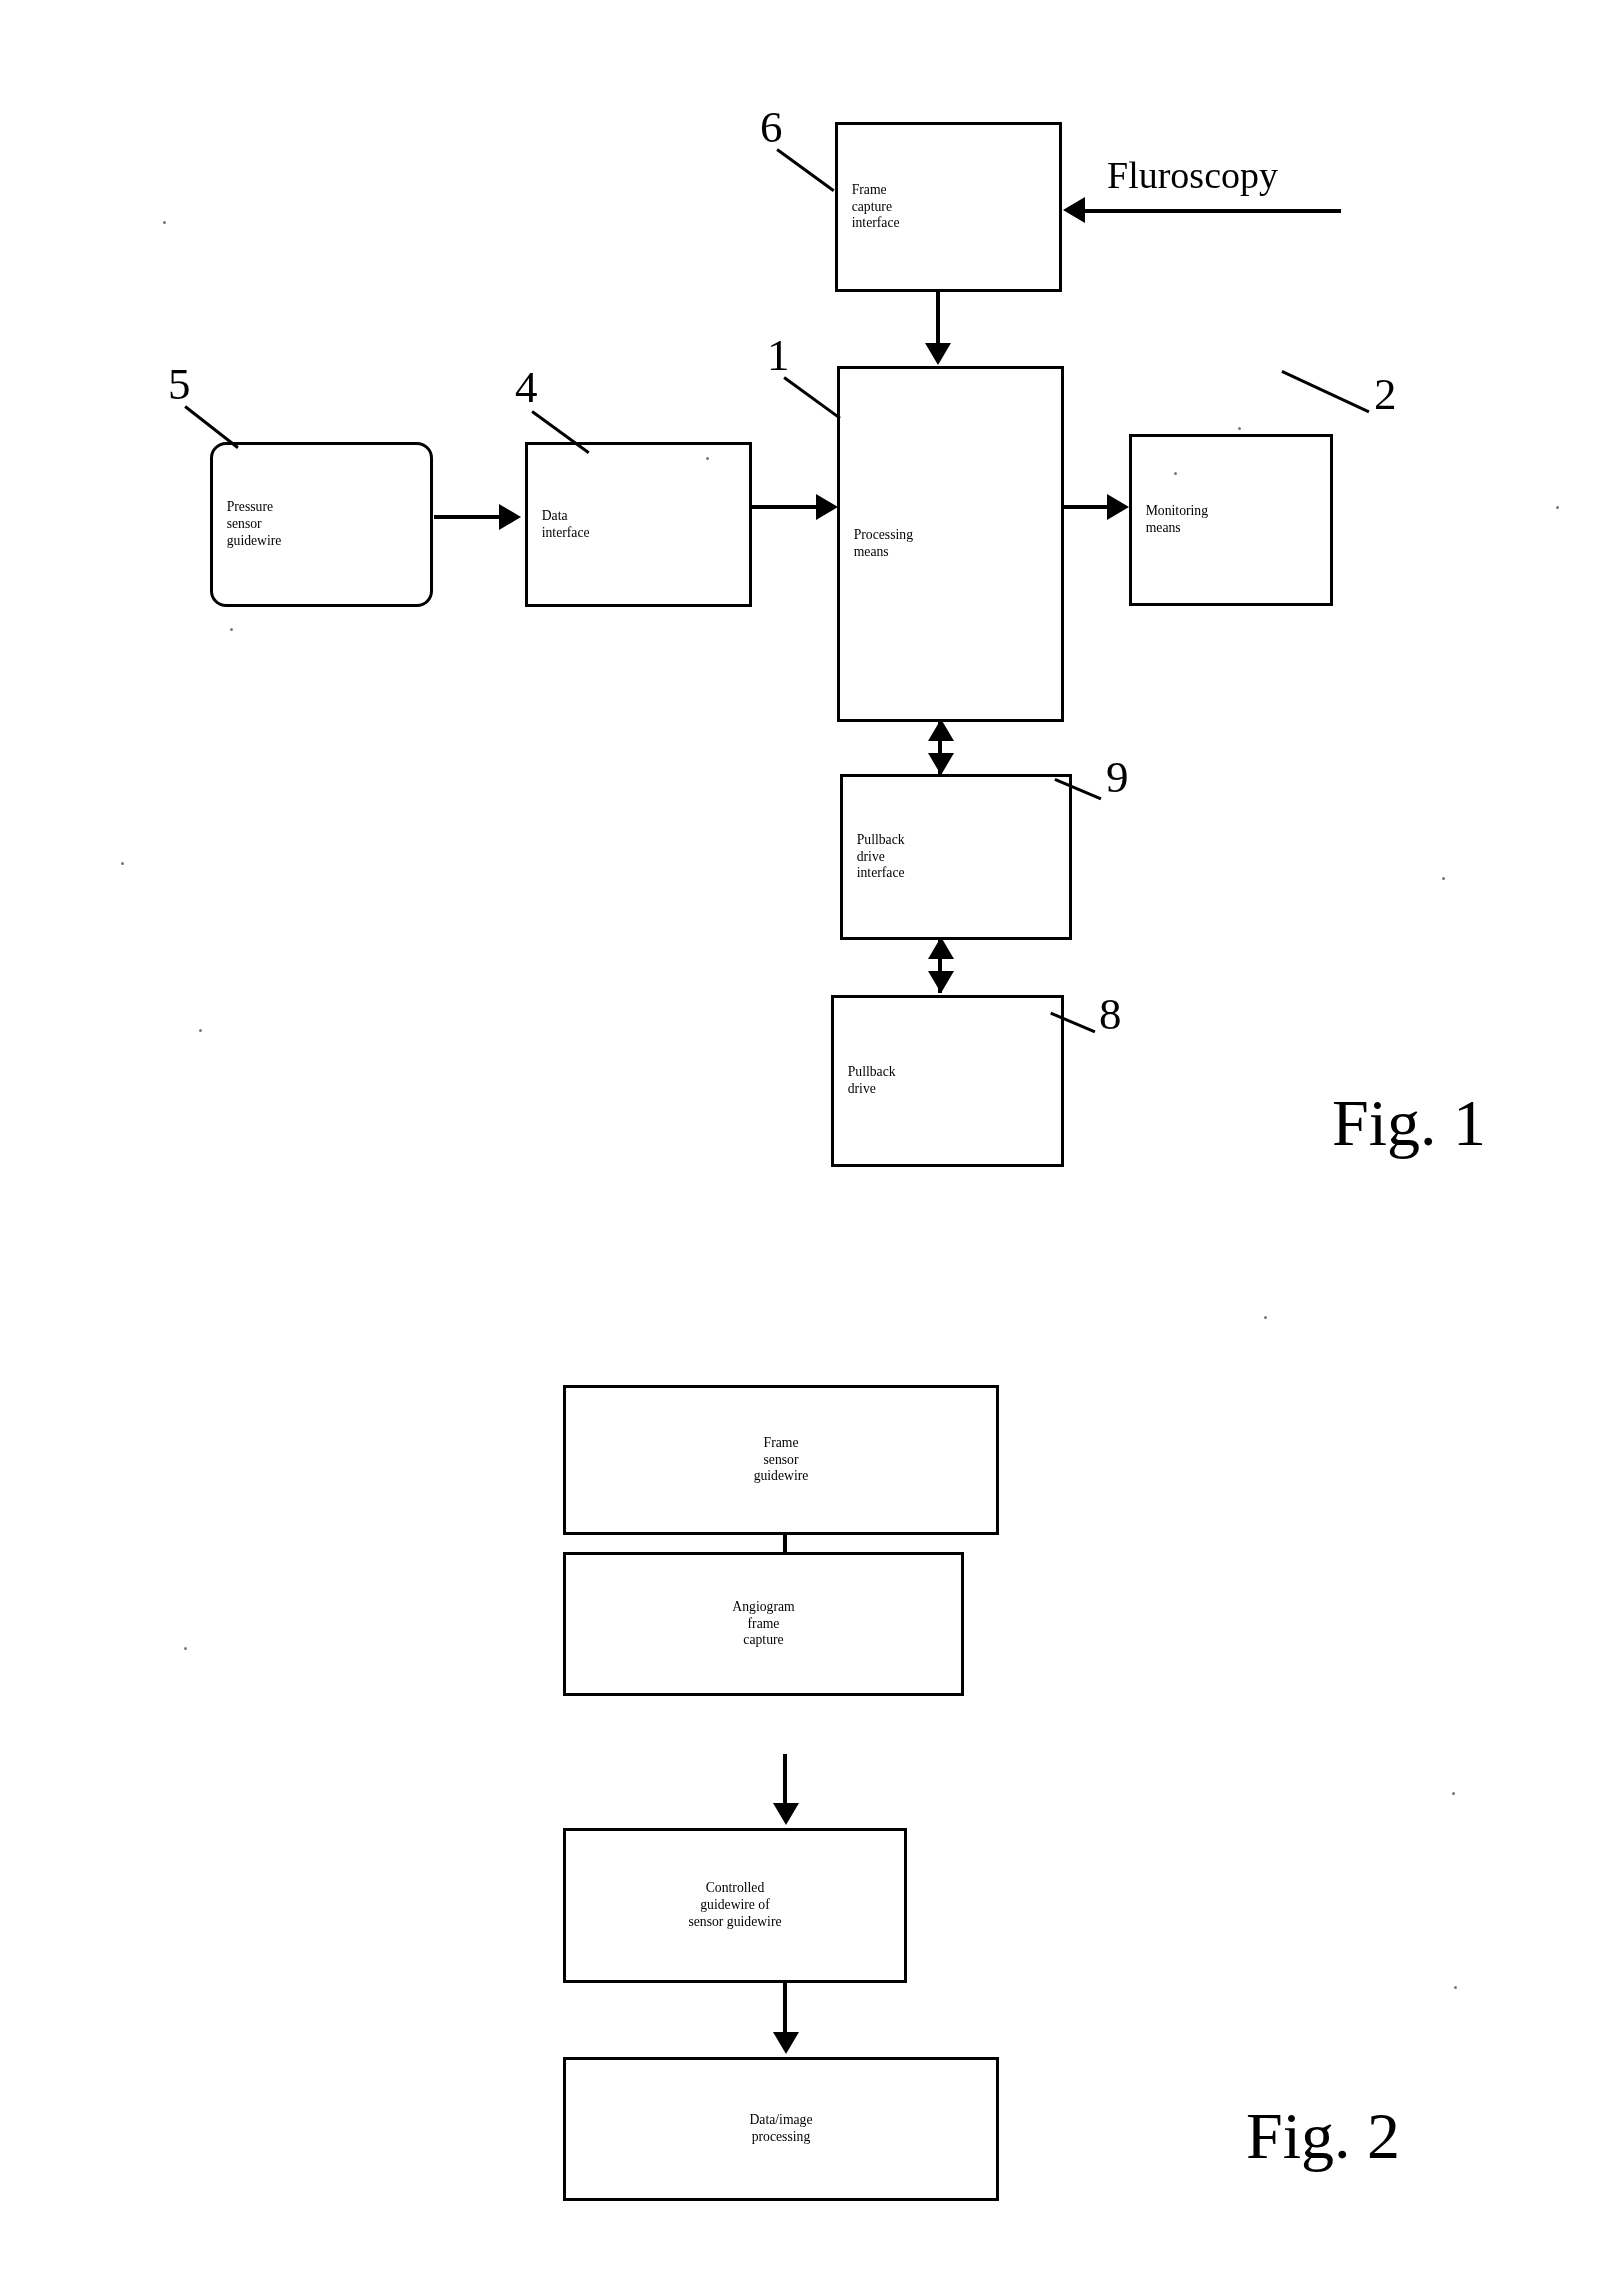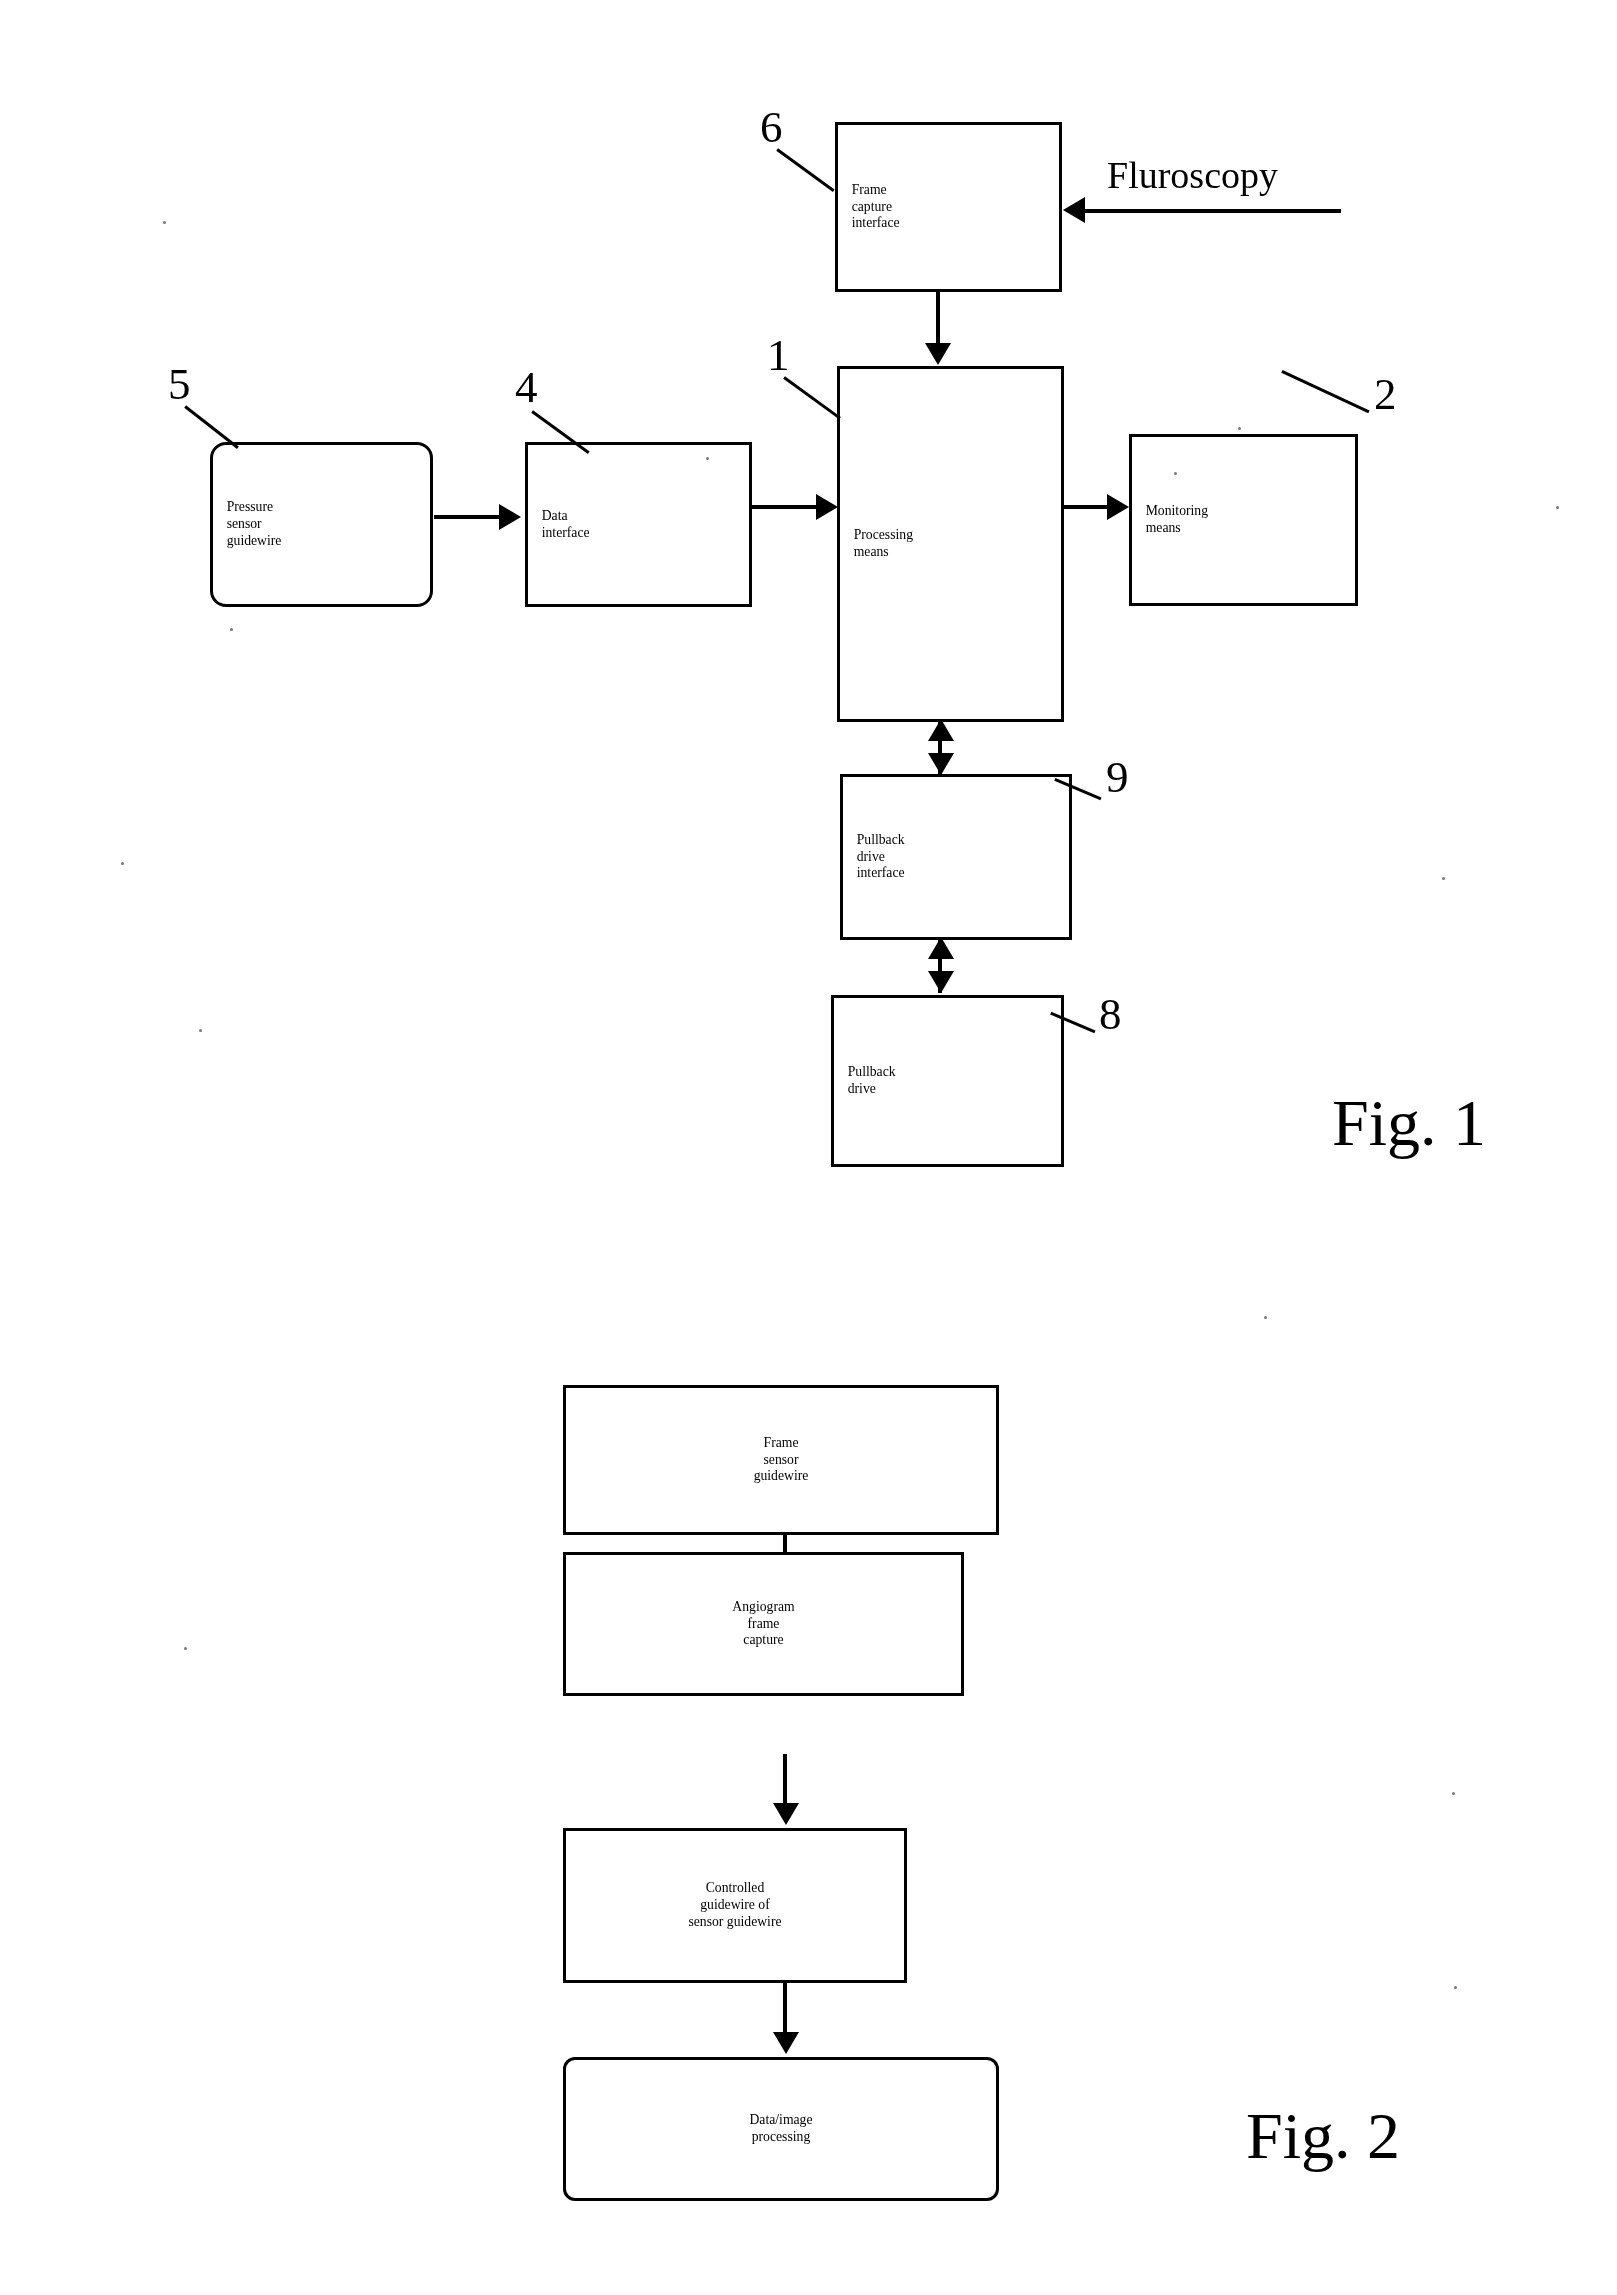--- a/index.html
+++ b/index.html
@@ -137,21 +137,21 @@
     <div class="vline" style="left:936px; top:292px; height:53px;"></div>
     <div class="arrow down" style="left:925px; top:343px;"></div>
 
     <div class="box left-text fig1" style="left:837px; top:366px; width:227px; height:356px;">
       <span class="ln">Processing</span>
       <span class="ln">means</span>
     </div>
     <div class="ref" style="left:767px; top:333px;">1</div>
     <div class="leader" style="left:784px; top:376px; width:69px; transform:rotate(36deg);"></div>
 
-    <div class="box left-text fig1" style="left:1129px; top:434px; width:229px; height:172px;">
+    <div class="box left-text fig1" style="left:1129px; top:434px; width:204px; height:172px;">
       <span class="ln">Monitoring</span>
       <span class="ln">means</span>
     </div>
     <div class="ref" style="left:1374px; top:372px;">2</div>
     <div class="leader" style="left:1369px; top:410px; width:96px; transform:rotate(205deg);"></div>
 
     <div class="hline" style="left:1064px; top:505px; width:43px;"></div>
     <div class="arrow right" style="left:1107px; top:494px;"></div>
 
     <div class="box left-text fig1" style="left:525px; top:442px; width:227px; height:165px;">
@@ -220,21 +220,21 @@
     <div class="arrow down" style="left:773px; top:1803px;"></div>
 
     <div class="box fig2" style="left:563px; top:1828px; width:344px; height:155px;">
       <span class="ln">Controlled</span>
       <span class="ln">guidewire of</span>
       <span class="ln">sensor guidewire</span>
     </div>
     <div class="vline" style="left:783px; top:1983px; height:53px;"></div>
     <div class="arrow down" style="left:773px; top:2032px;"></div>
 
-    <div class="box fig2" style="left:563px; top:2057px; width:436px; height:144px;border-radius:12px;">
+    <div class="box fig2" style="left:563px; top:2057px; width:436px; height:144px;">
       <span class="ln">Data/image</span>
       <span class="ln">processing</span>
     </div>
 
     <div class="fig-caption" style="left:1246px; top:2103px;">Fig. 2</div>
   </div>
 
   <div class="speck" style="left:163px;  top:221px;"></div>
   <div class="speck" style="left:230px;  top:628px;"></div>
   <div class="speck" style="left:121px;  top:862px;"></div>

